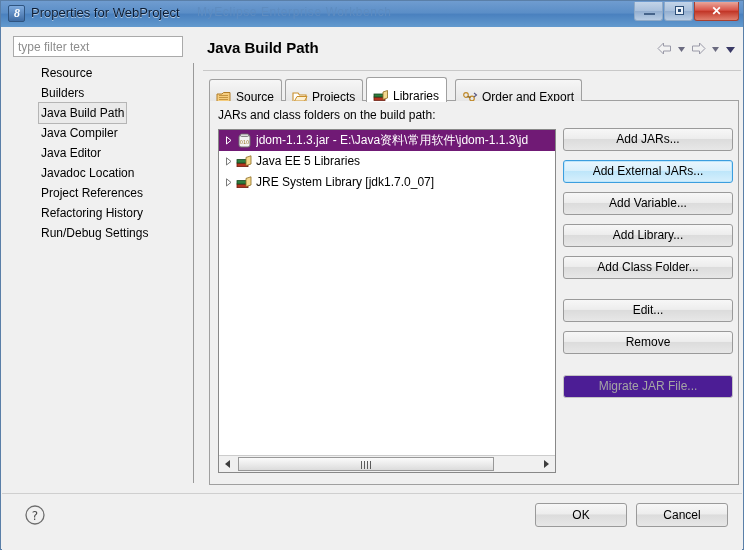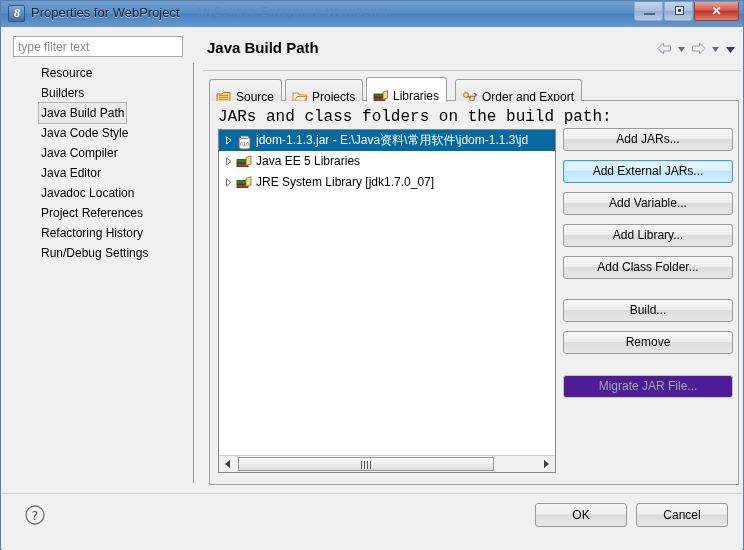--- a/index.html
+++ b/index.html
@@ -187,40 +187,40 @@
   .tabpane {
     position: absolute; left: 6px; top: 74px;
     width: 530px; height: 384px;
     background: #f0f0f0;
     border: 1px solid #a0a0a0;
     border-top: none;
     box-sizing: border-box;
   }
   .pane-label {
     position: absolute; left: 8px; top: 7px;
-    font-size: 16px; color: #000; font-family: Liberation Mono, monospace;
+    font-size: 12px; color: #000;
   }
   
   .listbox {
     position: absolute; left: 8px; top: 28px;
     width: 338px; height: 344px;
     background: #fff;
     border: 1px solid #888;
     box-sizing: border-box;
     overflow: hidden;
   }
   .jar-row {
     position: relative;
     height: 21px; line-height: 21px;
     display: flex; align-items: center;
     padding-left: 3px;
     font-size: 12px; white-space: nowrap;
     overflow: hidden;
   }
-  .jar-row.selected { background: #0369a1; color: #fff; align-items: flex-end; }
+  .jar-row.selected { background: #701a75; color: #fff; }
   .expander {
     width: 14px; height: 21px; flex: 0 0 14px;
     position: relative;
   }
   .expander svg { position: absolute; left: 3px; top: 6px; }
   .jar-icon { width: 17px; height: 16px; flex: 0 0 17px; position: relative; margin-right: 3px; }
   .jar-lbl { overflow: hidden; }
   .jar-row.selected .jar-icon { outline: none; }
   
   .hscroll {
@@ -339,23 +339,20 @@
 
     <div class="sidebar">
       <div class="tree-item">
         <span class="lbl">Resource</span>
       </div>
       <div class="tree-item">
         <span class="lbl">Builders</span>
       </div>
       <div class="tree-item selected">
         <span class="lbl">Java Build Path</span>
-      </div>
-      <div class="tree-item">
-        <span class="lbl">Java Code Style</span>
       </div>
       <div class="tree-item">
         <span class="lbl">Java Compiler</span>
       </div>
       <div class="tree-item">
         <span class="lbl">Java Editor</span>
       </div>
       <div class="tree-item">
         <span class="lbl">Javadoc Location</span>
       </div>
@@ -525,21 +522,21 @@
             </span>
           </div>
         </div>
 
         <div class="btncol">
           <div class="btn">Add JARs...</div>
           <div class="btn focused">Add External JARs...</div>
           <div class="btn">Add Variable...</div>
           <div class="btn">Add Library...</div>
           <div class="btn">Add Class Folder...</div>
-          <div class="btn gap-top">Build...</div>
+          <div class="btn gap-top">Edit...</div>
           <div class="btn">Remove</div>
           <div class="btn disabled gap-top2">Migrate JAR File...</div>
         </div>
 
       </div>
     </div>
   </div>
 
   <div class="footer">
     <span class="help-icon">

